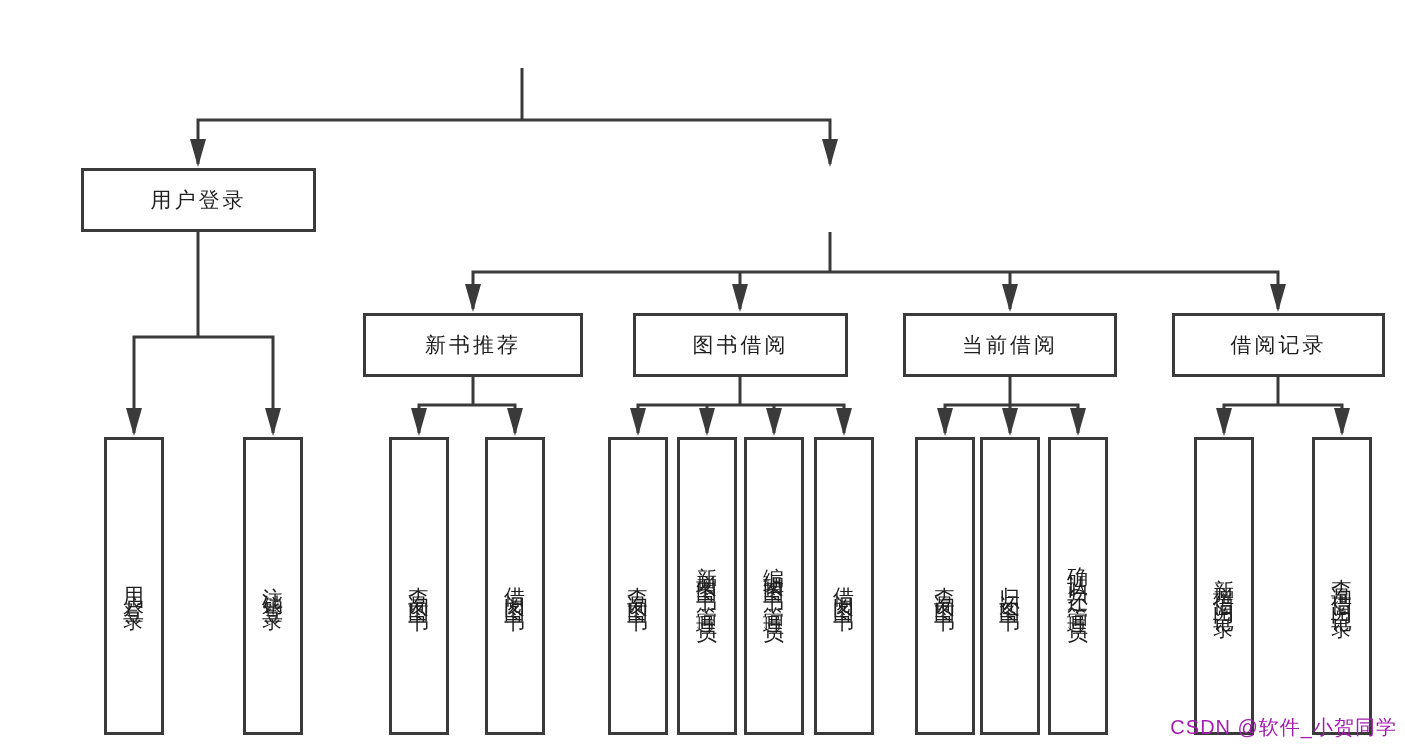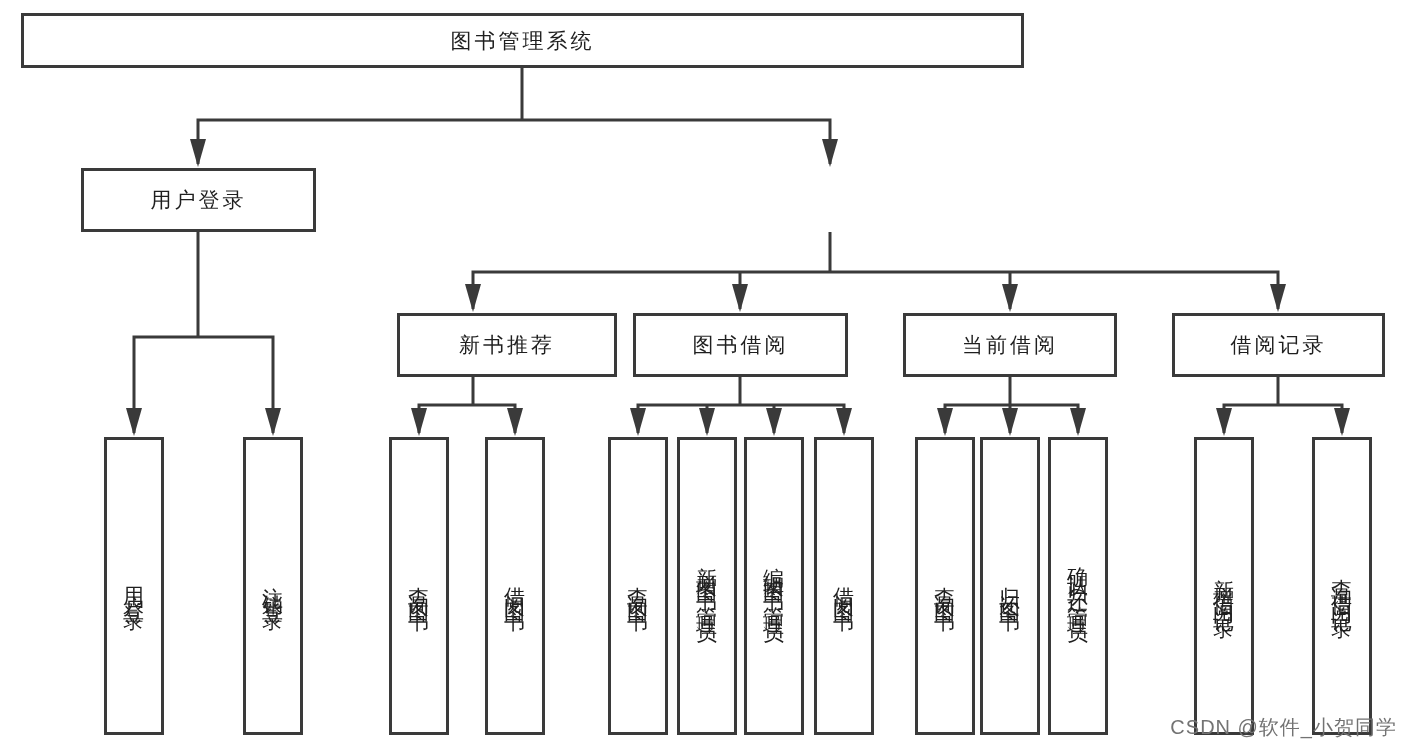--- a/index.html
+++ b/index.html
@@ -38,21 +38,21 @@
     letter-spacing: 8px;
     line-height: 1;
     white-space: nowrap;
   }
   .watermark {
     position: absolute;
     right: 8px;
     top: 714px;
     font-size: 20px;
     letter-spacing: 1px;
-    color: #737373;
+    color: #a21caf;
     white-space: nowrap;
   }
 </style>
 </head>
 <body>
 
 <div class="canvas">
 
   <svg class="wires" viewBox="0 0 1405 747" fill="none" stroke="#3a3a3a" stroke-width="3">
 
@@ -86,29 +86,26 @@
       <polygon points="766,408 782,408 774,436"></polygon>
       <polygon points="836,408 852,408 844,436"></polygon>
       <polygon points="937,408 953,408 945,436"></polygon>
       <polygon points="1002,408 1018,408 1010,436"></polygon>
       <polygon points="1070,408 1086,408 1078,436"></polygon>
       <polygon points="1216,408 1232,408 1224,436"></polygon>
       <polygon points="1334,408 1350,408 1342,436"></polygon>
     </g>
   </svg>
 
-  <div class="box hbox" style="left:21px; top:13px; width:1003px; height:55px;">
-    <span>图书管理系统</span>
-  </div>
 
   <div class="box hbox" style="left:81px; top:168px; width:235px; height:64px;">
     <span>用户登录</span>
   </div>
 
-  <div class="box hbox" style="left:363px; top:313px; width:220px; height:64px;margin-left:34px;">
+  <div class="box hbox" style="left:363px; top:313px; width:220px; height:64px;">
     <span>新书推荐</span>
   </div>
   <div class="box hbox" style="left:633px; top:313px; width:215px; height:64px;">
     <span>图书借阅</span>
   </div>
   <div class="box hbox" style="left:903px; top:313px; width:214px; height:64px;">
     <span>当前借阅</span>
   </div>
   <div class="box hbox" style="left:1172px; top:313px; width:213px; height:64px;">
     <span>借阅记录</span>

